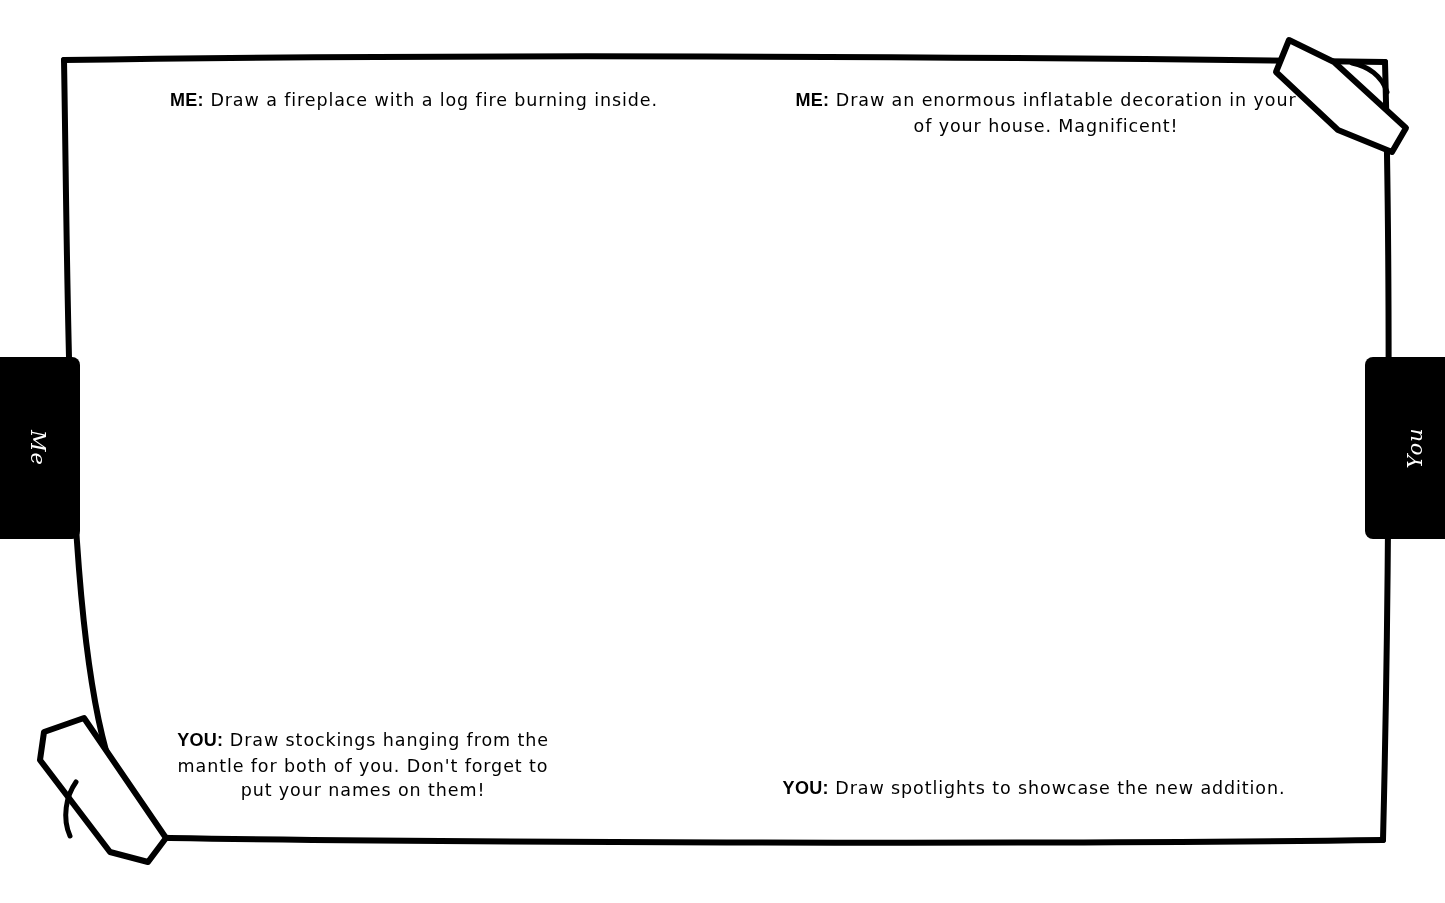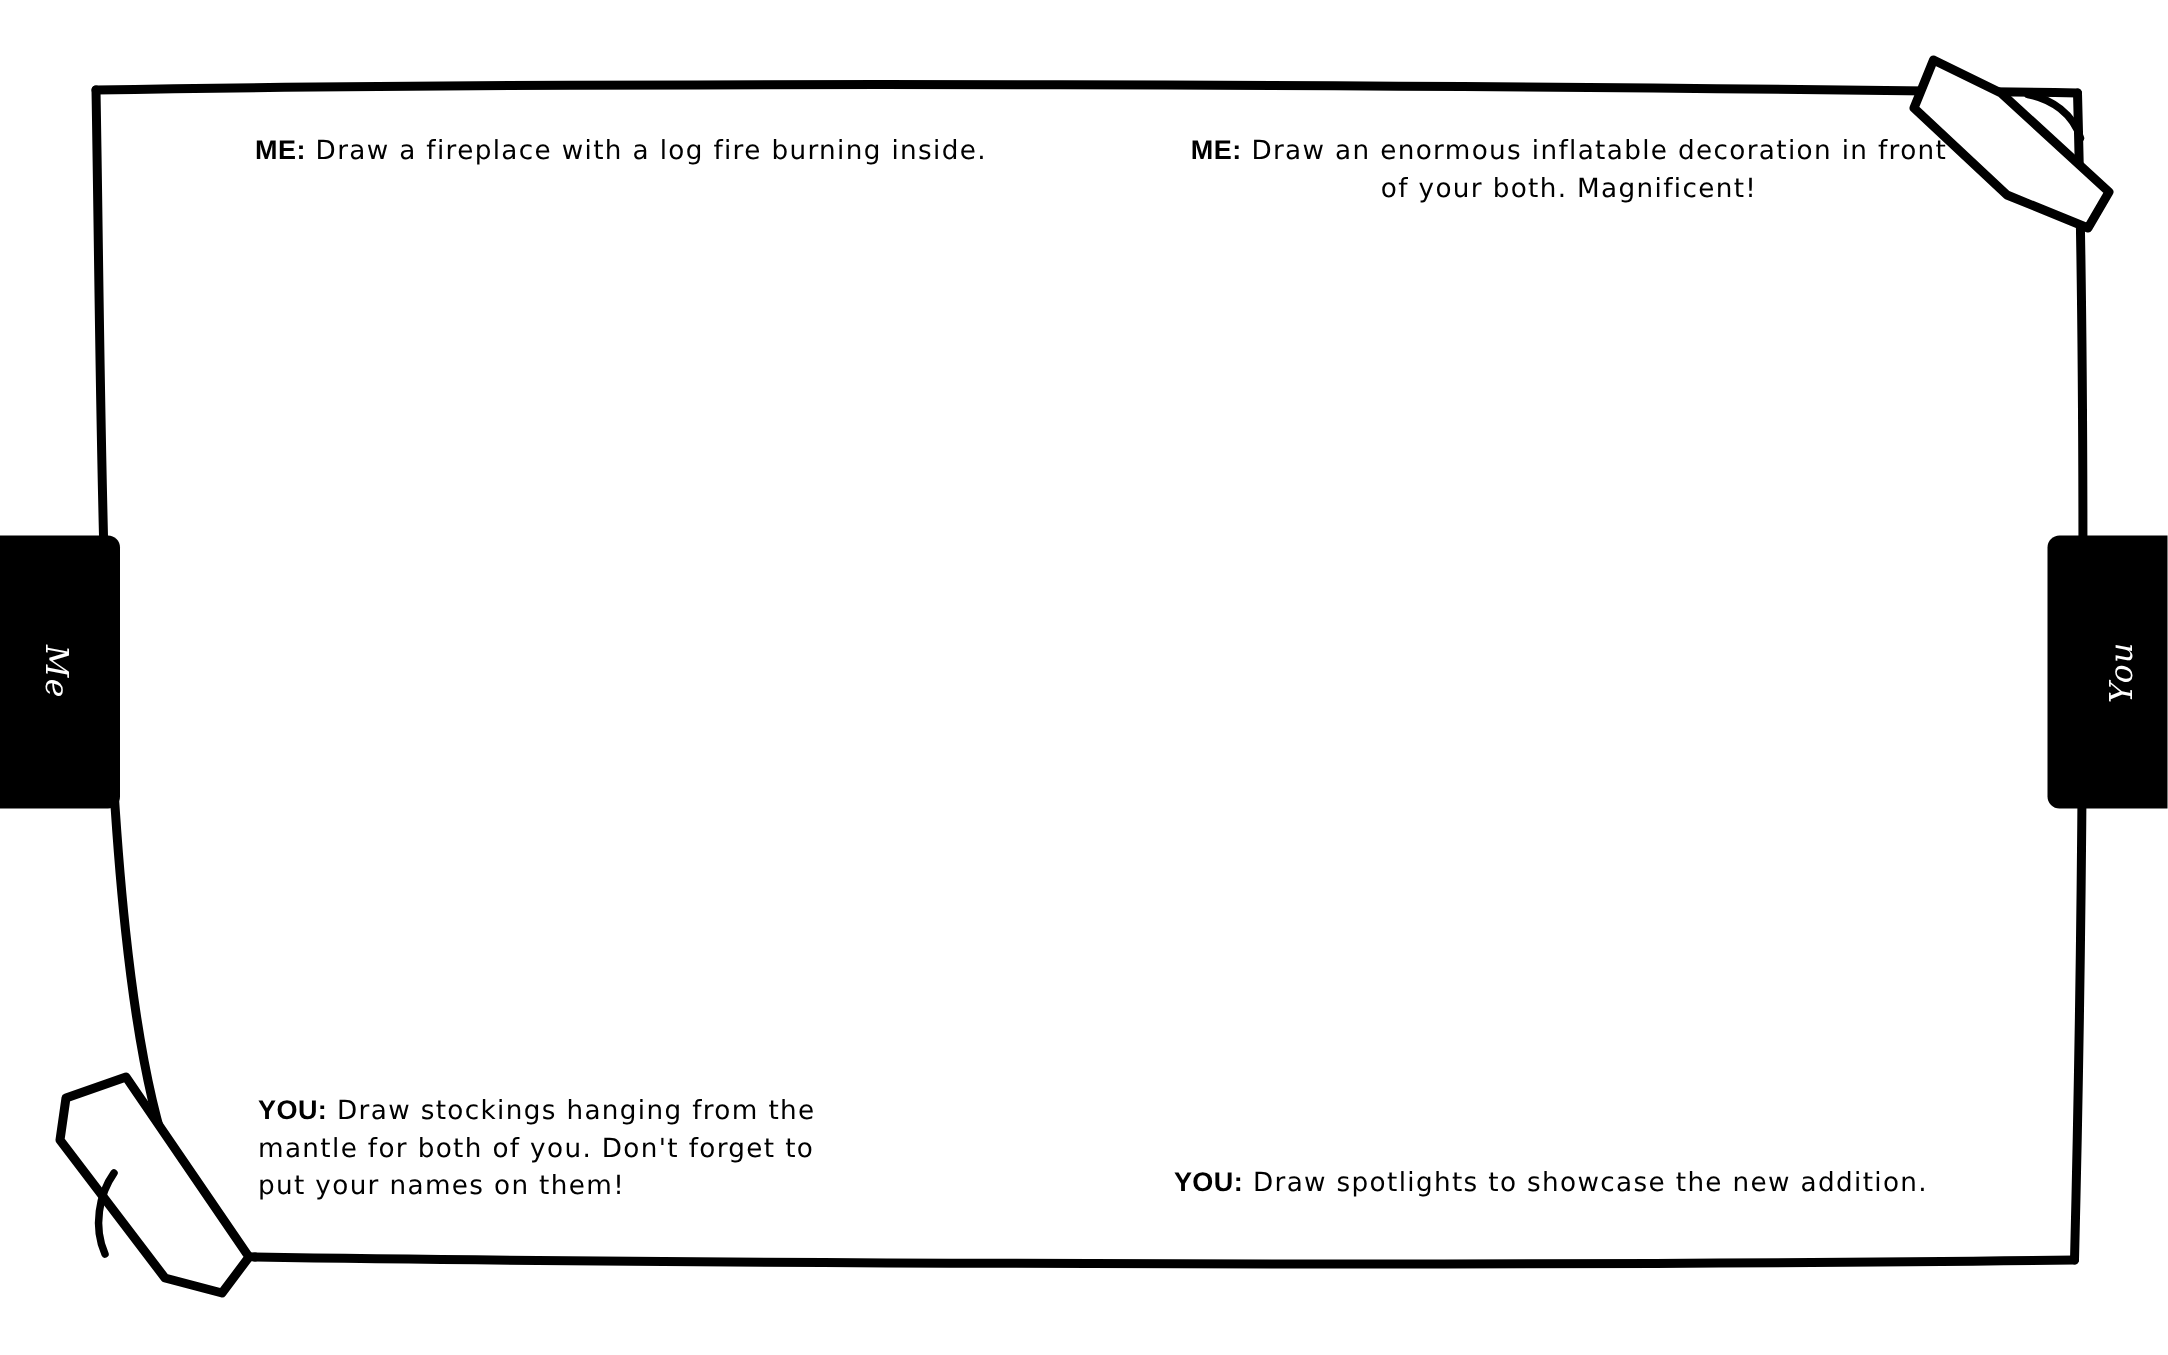--- a/index.html
+++ b/index.html
@@ -101,20 +101,21 @@
   #prompt-me-right {
     left: 790px;
     top: 88px;
     width: 512px;
     text-align: center;
   }
   #prompt-you-left {
     left: 172px;
     top: 728px;
     width: 382px;
+    text-align: center;
   }
   #prompt-you-right {
     left: 760px;
     top: 776px;
     width: 548px;
     text-align: center;
   }
 </style>
 </head>
 <body>
@@ -147,21 +148,21 @@
     <span class="side-tab-label">You</span>
   </div>
 
   <div class="prompt" id="prompt-me-left">
     <span class="speaker">ME:</span>
     <span class="body">Draw a fireplace with a log fire burning inside.</span>
   </div>
 
   <div class="prompt" id="prompt-me-right">
     <span class="speaker">ME:</span>
-    <span class="body">Draw an enormous inflatable decoration in front of your both. Magnificent!</span>
+    <span class="body">Draw an enormous inflatable decoration in your of your house. Magnificent!</span>
   </div>
 
   <div class="prompt" id="prompt-you-left">
     <span class="speaker">YOU:</span>
     <span class="body">Draw stockings hanging from the mantle for both of you. Don't forget to put your names on them!</span>
   </div>
 
   <div class="prompt" id="prompt-you-right">
     <span class="speaker">YOU:</span>
     <span class="body">Draw spotlights to showcase the new addition.</span>

